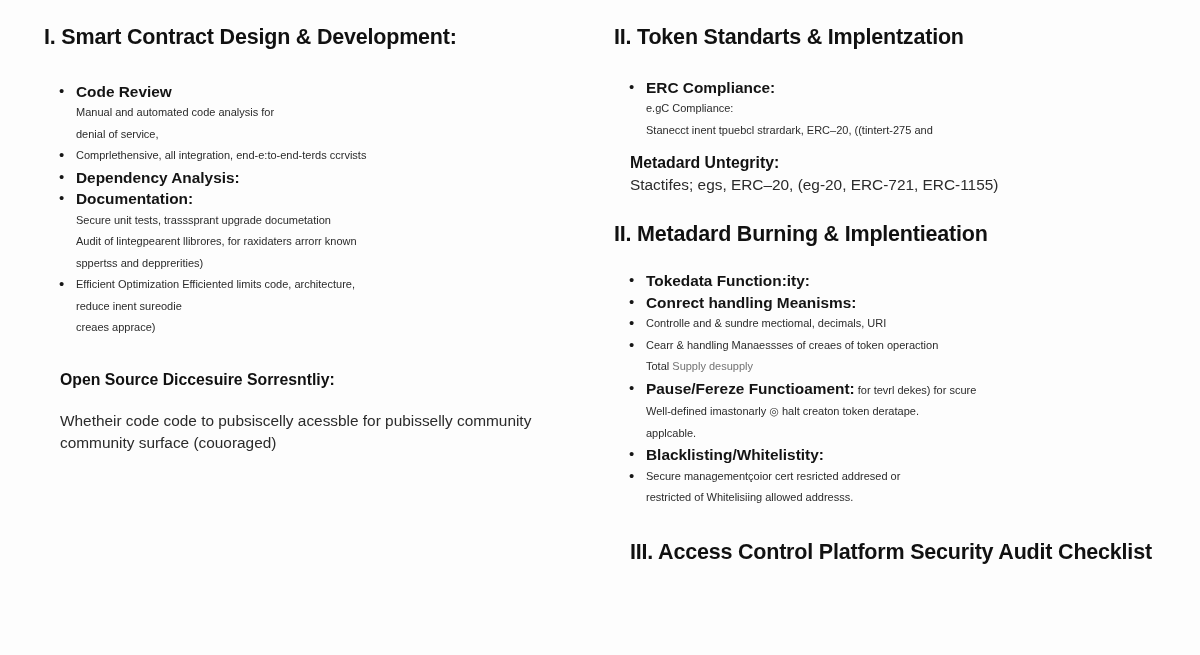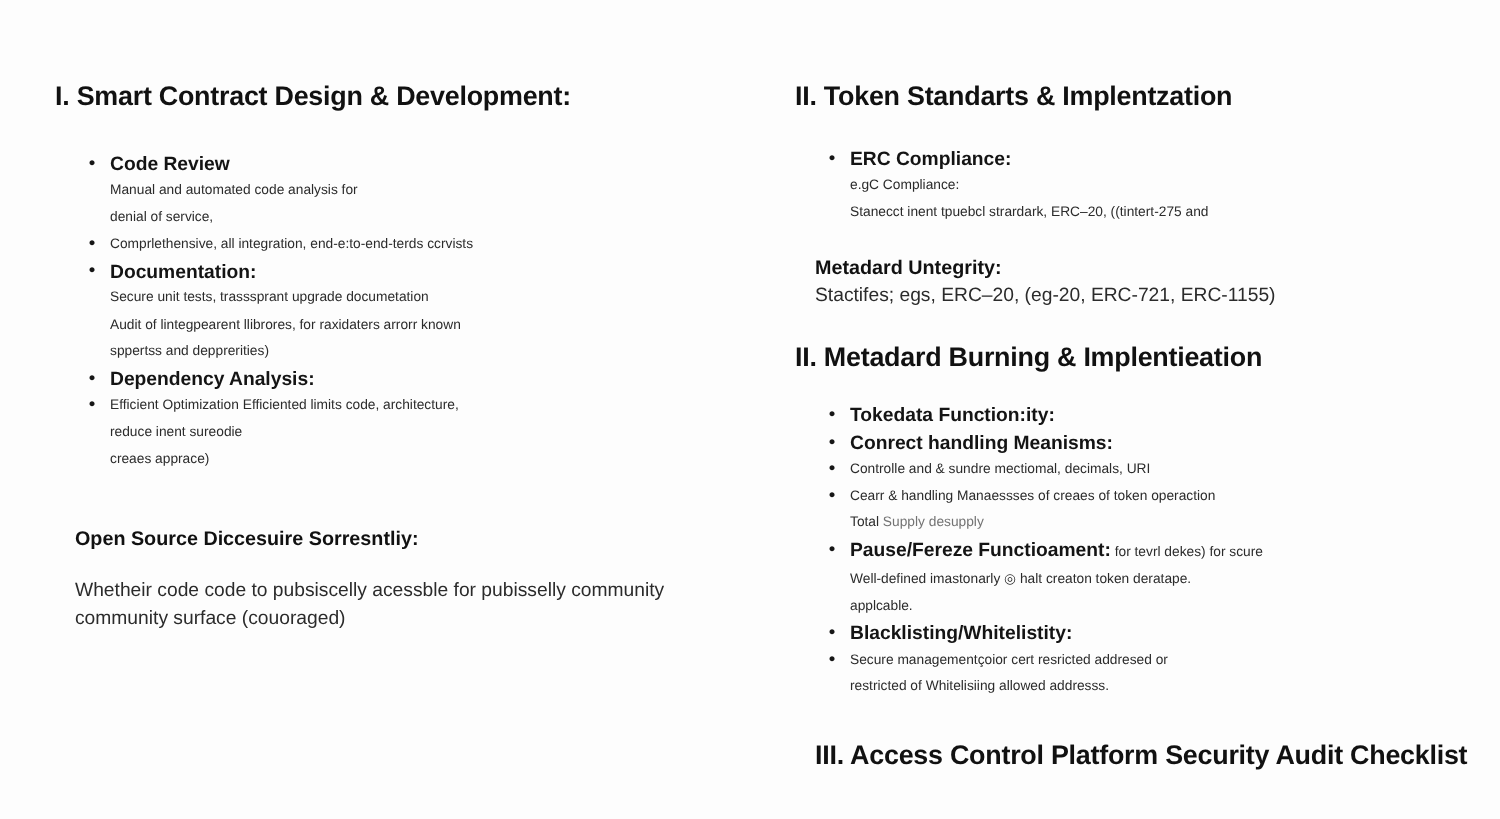--- a/index.html
+++ b/index.html
@@ -12,23 +12,22 @@
     height: 655px;
     background: #fdfdfd;
     font-family: "Liberation Sans", sans-serif;
     color: #1a1a1a;
     overflow: hidden;
   }
   .page {
     width: 1200px;
     height: 550px;
     box-sizing: border-box;
-    padding: 64px 40px 10px 44px;
+    padding: 24px 40px 10px 44px;
     display: flex;
-    gap: 22px;
     background: #fdfdfd;
   }
   .column {
     width: 566px;
     flex: 0 0 566px;
   }
   .column.right {
     padding-left: 4px;
   }
 
@@ -48,21 +47,21 @@
   }
   .section-heading.last {
     margin-top: 30px;
     margin-bottom: 0;
     padding-left: 16px;
   }
 
   
   ul.checklist {
     list-style: none;
-    margin: 12px;
+    margin: 0;
     padding: 0 0 0 14px;
   }
   ul.checklist > li {
     position: relative;
     padding-left: 18px;
     margin: 0 0 0 0;
   }
   ul.checklist > li.bulleted::before {
     content: "\2022";
     position: absolute;
@@ -127,28 +126,28 @@
         <span class="item-title">Code Review</span>
         <span class="item-body">Manual and automated code analysis for</span>
         <span class="item-body">denial of service,</span>
       </li>
 
       <li class="bulleted">
         <span class="item-body">Comprlethensive, all  integration, end-e:to-end-terds ccrvists</span>
       </li>
 
       <li class="bulleted">
+        <span class="item-title">Dependency Analysis:</span>
+      </li>
+
+      <li class="bulleted">
         <span class="item-title">Documentation:</span>
         <span class="item-body">Secure unit tests, trasssprant upgrade documetation</span>
         <span class="item-body">Audit of lintegpearent llibrores, for raxidaters arrorr known</span>
         <span class="item-body">sppertss and depprerities)</span>
-      </li>
-
-      <li class="bulleted">
-        <span class="item-title">Dependency Analysis:</span>
       </li>
 
       <li class="bulleted">
         <span class="item-body">Efficient Optimization Efficiented limits code, architecture,</span>
         <span class="item-body">reduce inent sureodie</span>
         <span class="item-body">creaes apprace)</span>
       </li>
 
     </ul>
 

